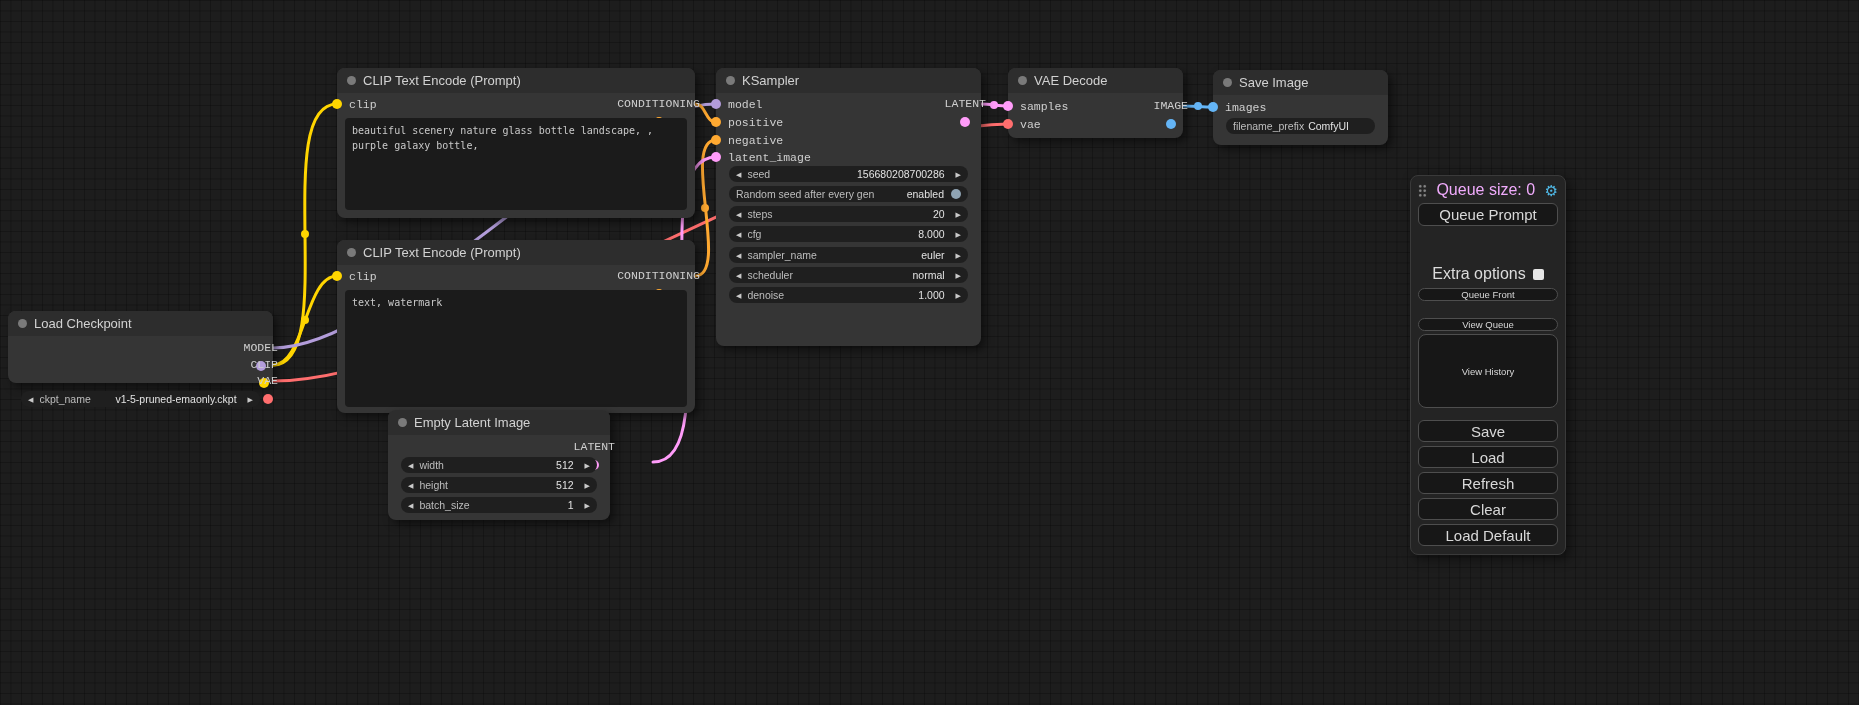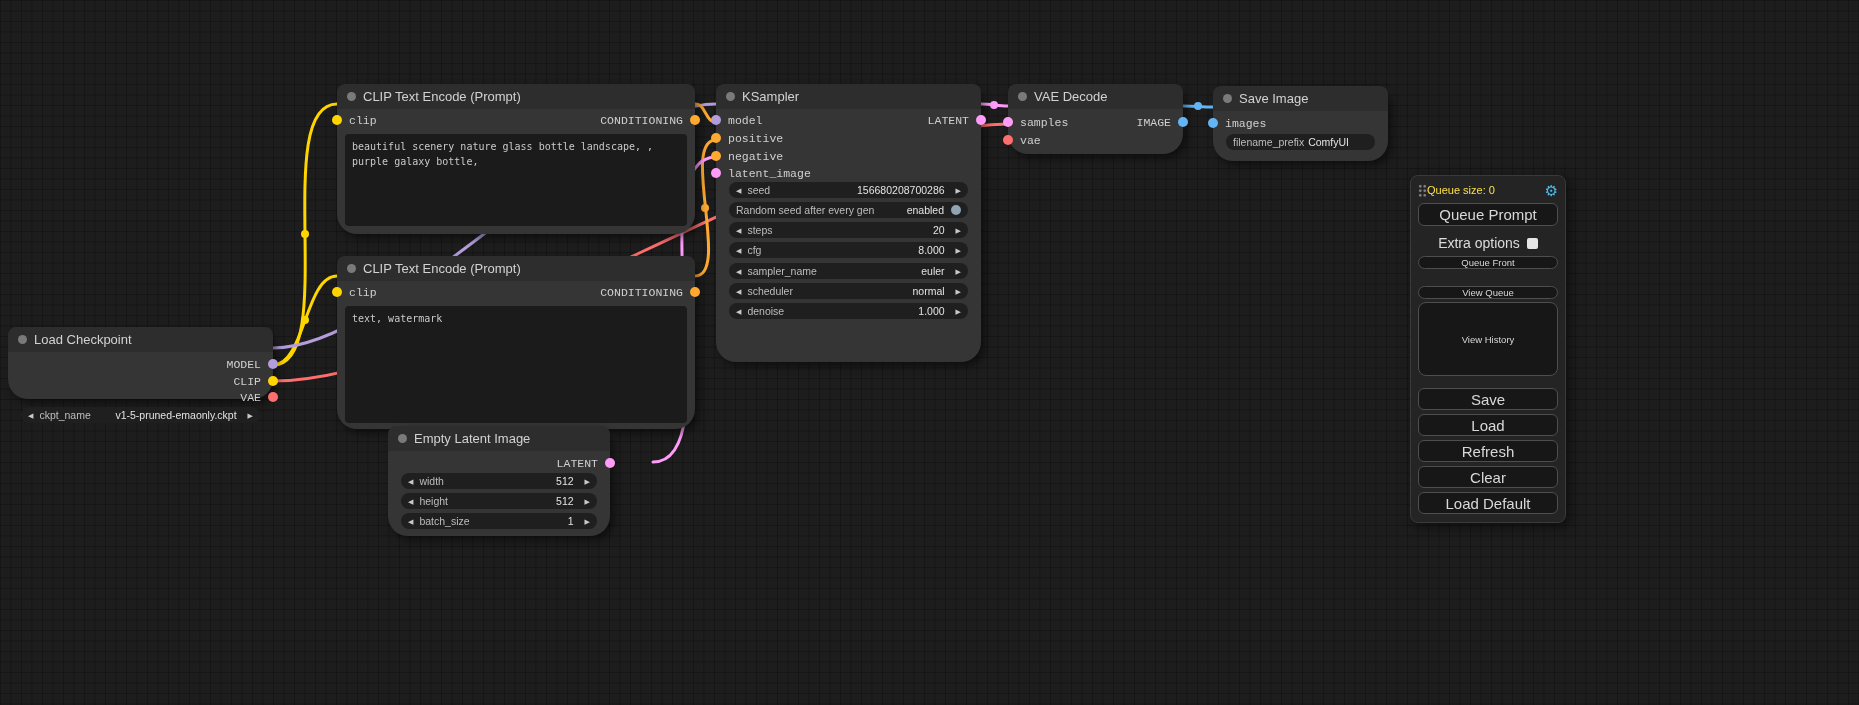--- a/index.html
+++ b/index.html
@@ -5,29 +5,29 @@
   *{box-sizing:border-box;margin:0;padding:0}
   html,body{background:#161616;}
   body{font-family:"Liberation Sans",sans-serif;}
   .canvas{position:relative;width:1859px;height:705px;overflow:hidden;
     background-color:#1d1d1d;
     background-image:linear-gradient(rgba(0,0,0,.25) 1px,transparent 1px),
                      linear-gradient(90deg,rgba(0,0,0,.25) 1px,transparent 1px);
     background-size:10.5px 10.5px;}
   .wires{position:absolute;left:0;top:0;z-index:1;}
   .wire{fill:none;stroke-width:3;stroke-linecap:round;}
-  .node{position:absolute;z-index:2;background:#353535;border-radius:20px;
-    box-shadow:4px 4px 9px rgba(0,0,0,.5);color:#ccc;margin-top:16px;}
+  .node{position:absolute;z-index:2;background:#353535;border-radius:8px;
+    box-shadow:4px 4px 9px rgba(0,0,0,.5);color:#ccc;}
   .node-title{display:flex;align-items:center;gap:7px;height:25px;padding:0 10px;
     background:#2d2d2d;border-radius:8px 8px 0 0;font-size:13px;color:#d2d2d2;}
   .title-dot{width:9px;height:9px;border-radius:50%;background:#7a7a7a;flex:0 0 auto;}
   .slot{position:absolute;display:flex;align-items:center;gap:7px;height:14px;
     font-size:11.5px;color:#cfcfcf;white-space:nowrap;font-family:Liberation Mono, monospace;}
   .slot.in{left:-5px;}
-  .slot.out{right:-5px;}
+  .slot.out{right:-5px;flex-direction:column;}
   .dot{width:10px;height:10px;border-radius:50%;flex:0 0 auto;}
   .c-model{background:#B39DDB}.c-clip{background:#FFD500}.c-vae{background:#FF6E6E}
   .c-cond{background:#FFA931}.c-latent{background:#FF9CF9}.c-image{background:#64B5F6}
   .widget{position:absolute;left:13px;right:13px;height:16px;display:flex;align-items:center;
     background:#1f1f1f;border-radius:8px;font-size:10.5px;color:#bdbdbd;padding:0 7px;}
   .warrow{font-size:7px;color:#c9c9c9;line-height:1;}
   .warrow.left{margin-right:6px}
   .warrow.left::before{content:"\25C0"}
   .warrow.right{margin-left:6px}
   .warrow.right::before{content:"\25B6"}
@@ -37,29 +37,29 @@
   .prompt-box{position:absolute;left:8px;right:8px;background:#1b1b1b;border-radius:4px;
     padding:5px 7px;font-family:"DejaVu Sans Mono",monospace;font-size:10px;line-height:1.5;
     color:#c9c9c9;white-space:pre-wrap;overflow:hidden;}
   .queue-panel{position:absolute;z-index:3;left:1410px;top:175px;width:156px;background:#242424;
     border:1px solid #3a3a3a;border-radius:8px;box-shadow:4px 4px 12px rgba(0,0,0,.5);
     padding:5px 7px 8px;display:flex;flex-direction:column;}
   .qp-header{display:flex;align-items:center;height:18px;margin-bottom:4px;}
   .drag-dots{width:9px;height:13px;
     background-image:radial-gradient(circle,#8a8a8a 1.1px,transparent 1.4px);
     background-size:4.5px 4.5px;cursor:grab;}
-  .qp-title{flex:1;text-align:left;font-size:11px;color:#fde047;}
+  .qp-title{flex:1;text-align:center;font-size:16px;color:#f0abfc;}
   .gear{color:#4FB8E6;font-size:15px;line-height:1;cursor:pointer}
   .gear::before{content:"\2699"}
   .qp-btn{background:#171717;border:1px solid #4e4e4e;border-radius:6px;color:#d8d8d8;
     font-family:inherit;cursor:pointer;}
   .qp-btn.big{height:23px;font-size:15px;margin-bottom:9px;}
   .qp-btn.med{height:22px;font-size:15px;margin-top:4px;}
-  .qp-extra{display:flex;align-items:center;justify-content:center;gap:7px;font-size:14px;
-    color:#dcdcdc;margin-bottom:5px;}
+  .qp-extra{display:flex;align-items:center;justify-content:center;gap:7px;font-size:16px;
+    color:#dcdcdc;margin-bottom:5px;margin-top:30px;}
   .qp-checkbox{width:11px;height:11px;background:#e6e6e6;border-radius:2px;cursor:pointer;}
   .qp-row{display:flex;gap:17px;margin-bottom:3px;flex-direction:column;}
   .qp-row .qp-btn{flex:1;height:14px;font-size:9.5px;border-radius:8px;padding:0;}
   .qp-row.center{justify-content:center;margin-bottom:8px;}
   .qp-row.center .qp-btn{flex:0 0 74px;}
 </style>
 </head>
 <body>
 
 <div class="canvas">

